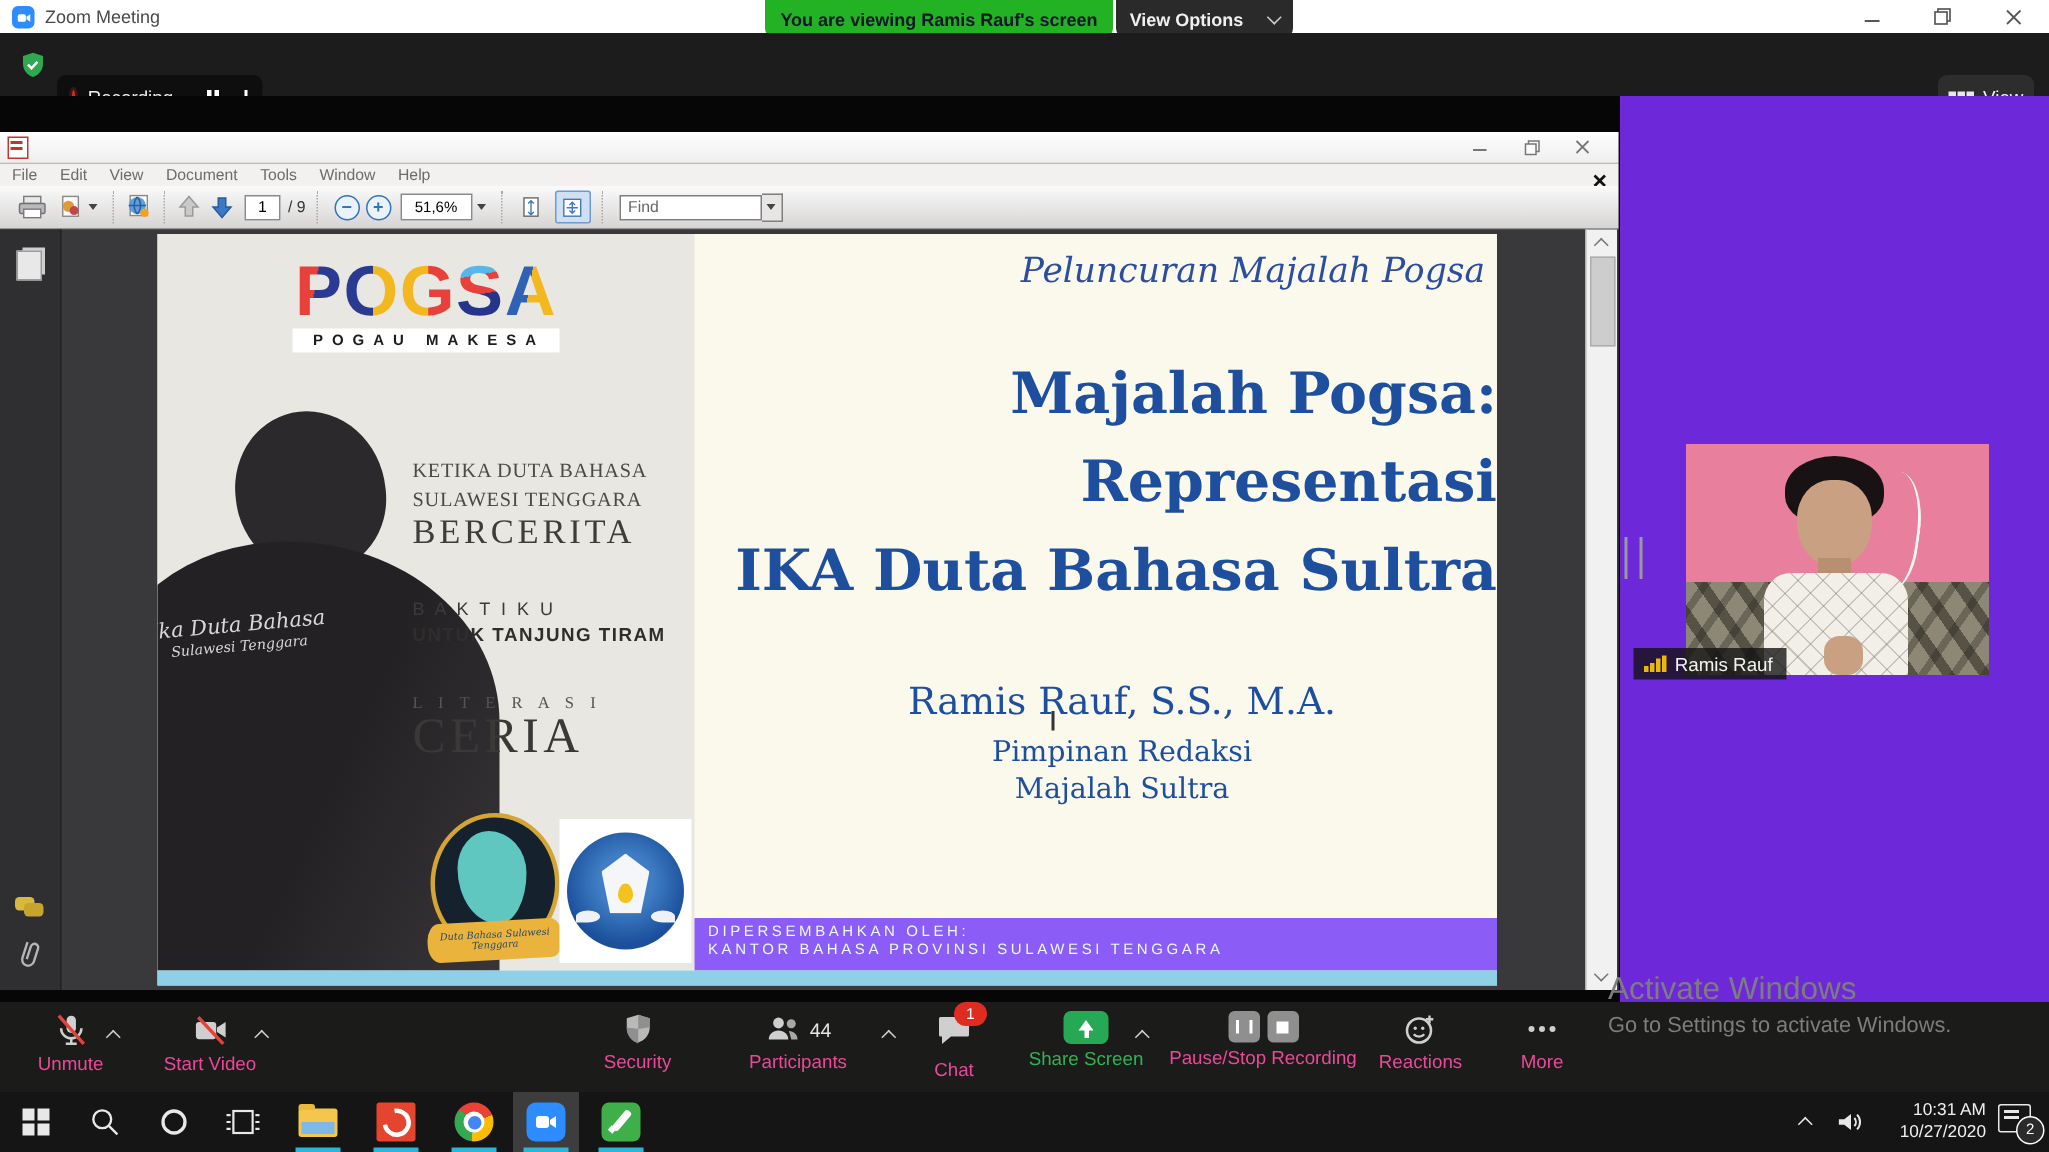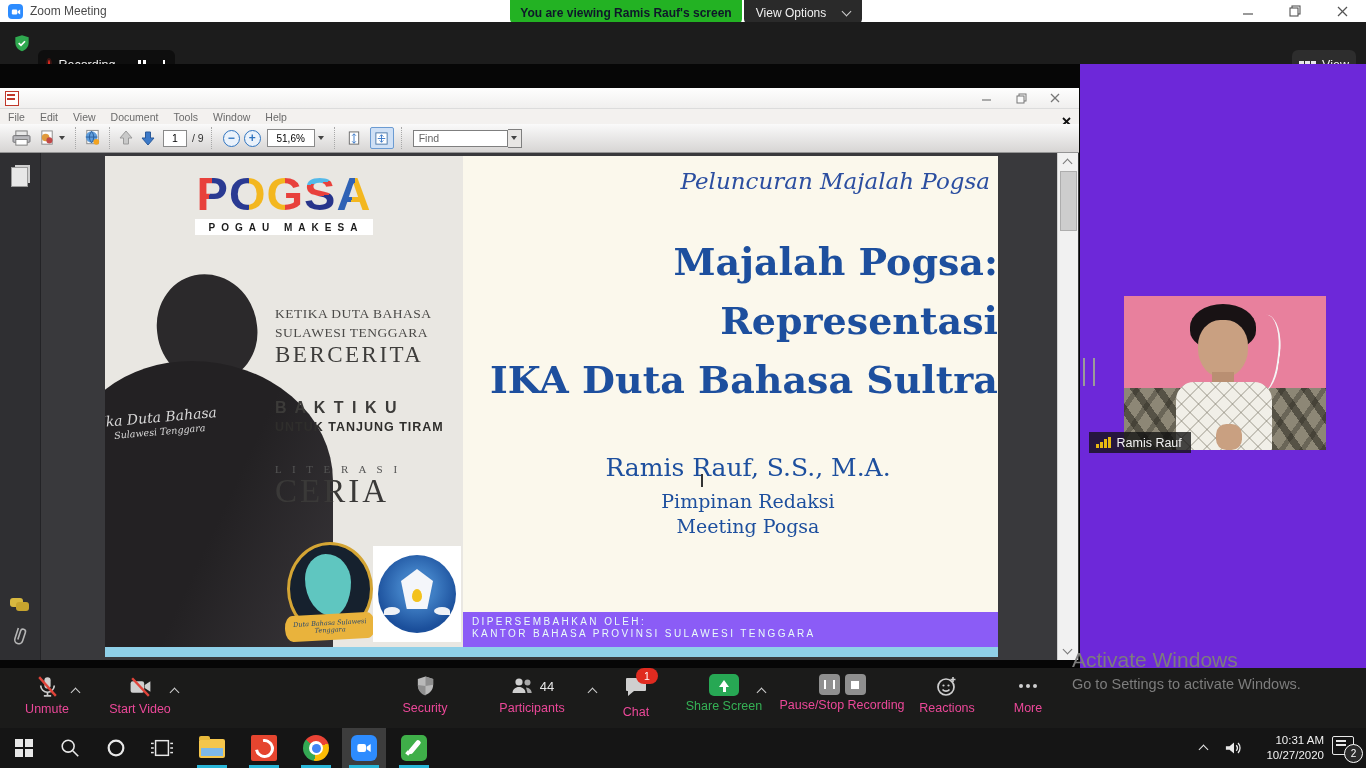--- a/index.html
+++ b/index.html
@@ -6,21 +6,21 @@
   #screen{position:relative;width:1366px;height:768px;background:#000;overflow:hidden;
           font-family:"Liberation Sans",sans-serif;-webkit-font-smoothing:antialiased;}
   .abs{position:absolute;}
   
   .zoom-titlebar{left:0;top:0;width:1366px;height:22px;background:#fff;}
   .zm-icon{left:8px;top:4px;width:15px;height:15px;border-radius:4px;background:#2d8cff;display:flex;align-items:center;justify-content:center;}
   .zm-title{left:30px;top:4px;font-size:12px;color:#4a4a4a;}
   .green-banner{left:510px;top:0;width:232px;height:25px;background:#23b223;border-radius:0 0 6px 6px;
      display:flex;align-items:center;justify-content:center;font-size:12px;font-weight:bold;color:#0f172a;}
   .view-options{left:744px;top:0;width:118px;height:25px;background:#2a2a2a;border-radius:0 0 6px 6px;
-     display:flex;align-items:center;justify-content:center;gap:17px;font-size:12px;font-weight:normal;color:#f0f0f0;cursor:pointer;}
+     display:flex;align-items:center;justify-content:center;gap:17px;font-size:12px;font-weight:bold;color:#f0f0f0;cursor:pointer;}
   .chev{display:inline-block;width:6px;height:6px;border-left:1.6px solid #cfcfcf;border-top:1.6px solid #cfcfcf;}
   .chev-down{transform:rotate(225deg);margin-top:-3px;}
   .chev-up{transform:rotate(45deg);margin-top:3px;}
   .tb-ctl{top:3px;width:16px;height:16px;display:flex;align-items:center;justify-content:center;}
   .meeting-bar{left:0;top:22px;width:1366px;height:42px;background:#1c1c1c;}
   .rec-pill{left:38px;top:28px;width:137px;height:30px;background:#0e0e0e;border-radius:6px;display:flex;align-items:center;gap:8px;padding:0 10px;box-sizing:border-box;}
   .rec-dot{width:11px;height:11px;border-radius:50%;background:#e02b20;box-shadow:0 0 0 2px #3a1513;}
   .rec-text{font-size:12.5px;color:#efefef;}
   .pausebars{width:9px;height:11px;border-left:3px solid #fff;border-right:3px solid #fff;margin-left:4px;}
   .stopsq{width:10px;height:10px;background:#fff;margin-left:9px;}
@@ -72,21 +72,21 @@
   .l-a{background-image:linear-gradient(100deg,#2f62b5 48%,#f3b71f 48%);}
   .logo-sub{display:inline-block;background:#fff;color:#1c1c1c;font-size:10px;font-weight:bold;letter-spacing:6px;padding:3px 10px 2px 14px;margin-top:2px;}
   .head-sil{left:52px;top:118px;width:100px;height:108px;border-radius:48% 52% 46% 50%;background:#2b292b;transform:rotate(-6deg);}
   .body-sil{left:-34px;top:205px;width:262px;height:300px;border-radius:46% 54% 0 0/95px 120px 0 0;background:linear-gradient(115deg,#232123 55%,#39363a);}
   .jacket-txt{left:8px;top:48px;width:160px;text-align:center;color:#d8d8d8;transform:rotate(-5deg);font-family:"DejaVu Serif",serif;font-style:italic;}
   .jk1{font-size:14px;} .jk2{font-size:9.5px;margin-top:1px;}
   .cap{left:170px;width:182px;color:#4b4a48;}
   .serifcap{font-family:"Liberation Serif",serif;}
   .c1a{font-size:13.5px;letter-spacing:.5px;} .c1b{font-size:13.5px;letter-spacing:.5px;margin-top:3px;}
   .c1c{font-size:23px;letter-spacing:2.5px;margin-top:1px;color:#3e3d3b;}
-  .c2a{font-size:16px;font-weight:bold;letter-spacing:2px;color:#3c3b39;}
+  .c2a{font-size:12px;font-weight:normal;letter-spacing:2px;color:#3c3b39;}
   .c2b{font-size:12.5px;font-weight:bold;letter-spacing:1px;margin-top:3px;color:#2f2e2c;}
   .c3a{font-size:11px;letter-spacing:4px;color:#555;}
   .c3b{font-size:33px;letter-spacing:3px;color:#3a3938;margin-top:-2px;}
   .oval-badge{left:182px;top:386px;width:86px;height:100px;}
   .oval-bg{left:0;top:0;width:80px;height:88px;border-radius:50%;background:#16212e;border:3px solid #d4a534;}
   .oval-teal{left:18px;top:12px;width:46px;height:62px;background:#5fc6c0;border-radius:45% 55% 40% 60%/40% 45% 55% 60%;}
   .ribbon{left:-2px;top:72px;width:90px;height:26px;background:#e9b33c;border-radius:8px/12px;transform:rotate(-3deg);display:flex;align-items:center;justify-content:center;text-align:center;color:#2c4a6e;font-family:"DejaVu Serif",serif;font-style:italic;font-size:6.5px;line-height:7px;}
   .tutwuri{left:268px;top:390px;width:88px;height:96px;background:#fff;display:flex;align-items:center;justify-content:center;}
   .tw-circle{width:78px;height:78px;border-radius:50%;background:radial-gradient(circle at 50% 42%,#3f7ec4 0 30%,#1b4f9b 70%);position:relative;}
   .tw-shield{position:absolute;left:23px;top:14px;width:32px;height:40px;background:#f4f6fa;clip-path:polygon(50% 0,100% 30%,82% 100%,18% 100%,0 30%);}
@@ -400,21 +400,21 @@
             <div class="abs kicker">Peluncuran Majalah Pogsa</div>
             <div class="abs bigtitle">
               <div>Majalah Pogsa:</div>
               <div>Representasi</div>
               <div>IKA Duta Bahasa Sultra</div>
             </div>
             <div class="abs authorblk">
               <div class="author">Ramis Rauf, S.S., M.A.</div>
               <div class="role">
                 <div>Pimpinan Redaksi</div>
-                <div>Meeting Pogsa</div>
+                <div>Majalah Sultra</div>
               </div>
             </div>
             <div class="abs ibeam" style="left:238px;top:318px"></div>
           </div>
 
           <div class="abs tealbar">
             <div class="tealline">DIPERSEMBAHKAN OLEH:</div>
             <div class="tealline">KANTOR BAHASA PROVINSI SULAWESI TENGGARA</div>
           </div>
           <div class="abs blue-strip"></div>

